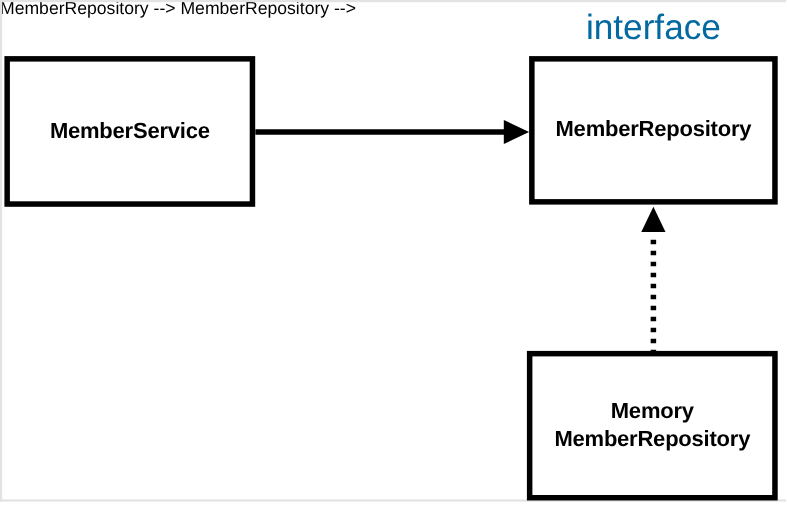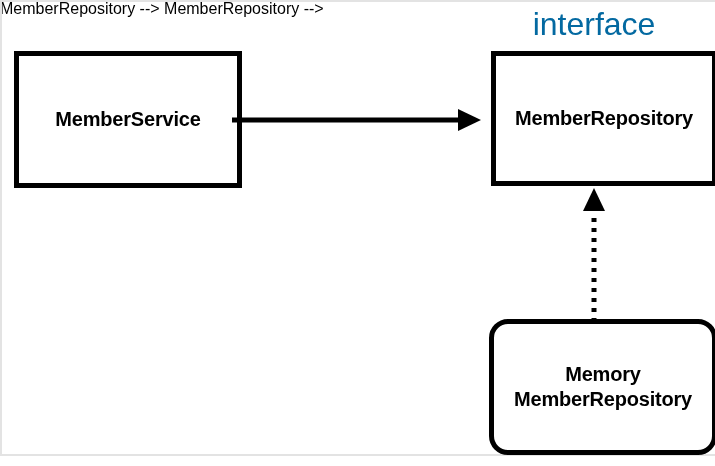--- a/index.html
+++ b/index.html
@@ -29,39 +29,38 @@
 
   .uml-box {
     position: absolute;
     box-sizing: border-box;
     background: #ffffff;
     border: 5px solid #000000;
     display: flex;
     align-items: center;
     justify-content: center;
     text-align: center;
-    margin-left: 10px;
   }
   .uml-box .box-label {
     font-weight: bold;
     font-size: 20px;
     line-height: 25px;
     color: #000000;
     letter-spacing: -0.2px;
     white-space: pre-line;
   }
 
   #box-member-service {
     left: 4px;  top: 51px;  width: 228px; height: 137px;
   }
   #box-member-repository {
     left: 481px; top: 51px; width: 226px; height: 135px;
   }
   #box-memory-member-repository {
-    left: 479px; top: 319px; width: 228px; height: 136px; border-radius: 19px;
+    left: 479px; top: 319px; width: 228px; height: 136px;
   }
 
   #stereotype-interface {
     position: absolute;
     left: 481px;
     top: 5px;
     width: 226px;
     text-align: center;
     font-size: 32px;
     line-height: 38px;

